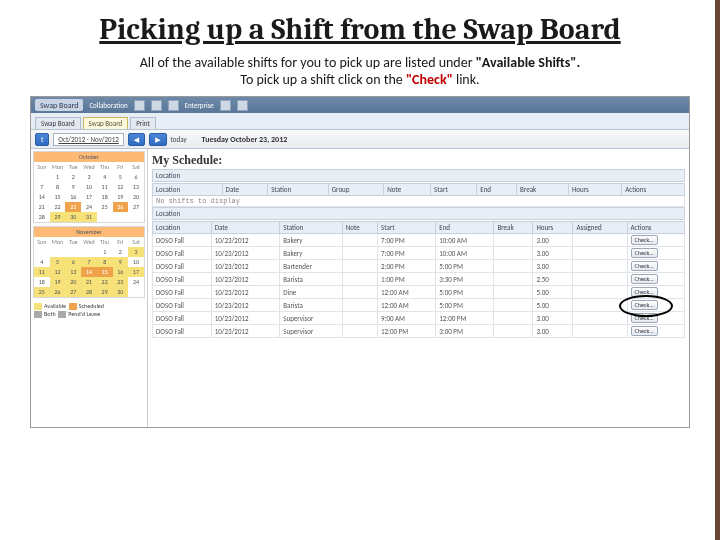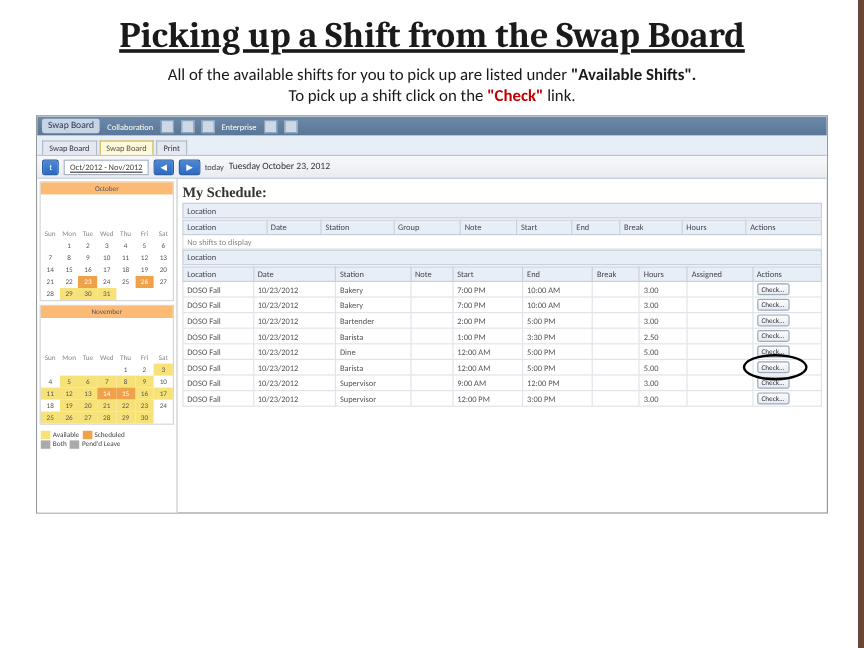--- a/index.html
+++ b/index.html
@@ -95,21 +95,21 @@
     border: 1px solid #2a5fa8;
     border-radius: 2px;
   }
   .range {
     border: 1px solid #a8b4c4;
     background: #fff;
     font-size: 7px;
     padding: 1px 4px;
     text-decoration: underline;
   }
-  .daterow .date-label { font-size: 8px; color: #333; font-weight: normal; margin-left: 0; }
+  .daterow .date-label { font-size: 8px; color: #333; font-weight: bold; margin-left: 11px; }
   .daterow .right { margin-left: auto; }
   
   .mainarea { display: flex; height: calc(100% - 50px); }
   .left {
     width: 112px;
     border-right: 1px solid #ccc;
     background: #fff;
     padding: 2px;
   }
   .right {
@@ -122,21 +122,21 @@
     margin-bottom: 3px;
     font-size: 6px;
   }
   .cal .month-head {
     background: #fdba74;
     text-align: center;
     font-size: 6px;
     padding: 1px 0;
     color: #556;
   }
-  .cal table { border-collapse: collapse; width: 100%; margin-top: 28px; }
+  .cal table { border-collapse: collapse; width: 100%; }
   .cal th, .cal td {
     text-align: center;
     width: 14.28%;
     font-size: 6px;
     padding: 1px 0;
     color: #555;
   }
   .cal th { color: #888; font-weight: normal; }
   .cal td.hl-orange { background: #f0a24a; color: #fff; }
   .cal td.hl-yellow { background: #f7e27a; }
@@ -176,21 +176,21 @@
     text-align: left;
     padding: 1px 3px;
     font-weight: normal;
     color: #445;
   }
   .sched td {
     border: 1px solid #e0e4ea;
     padding: 1px 3px;
     color: #555;
   }
-  .sched .empty { color: #888; }
+  .sched .empty { color: #888; font-family: Liberation Mono, monospace; }
   .group-row td {
     background: #f4f6f9;
     color: #667;
     font-size: 6px;
   }
   .chkbtn {
     display: inline-block;
     border: 1px solid #9aa8b8;
     background: linear-gradient(#fdfdfd,#e6eaef);
     padding: 0px 3px;

